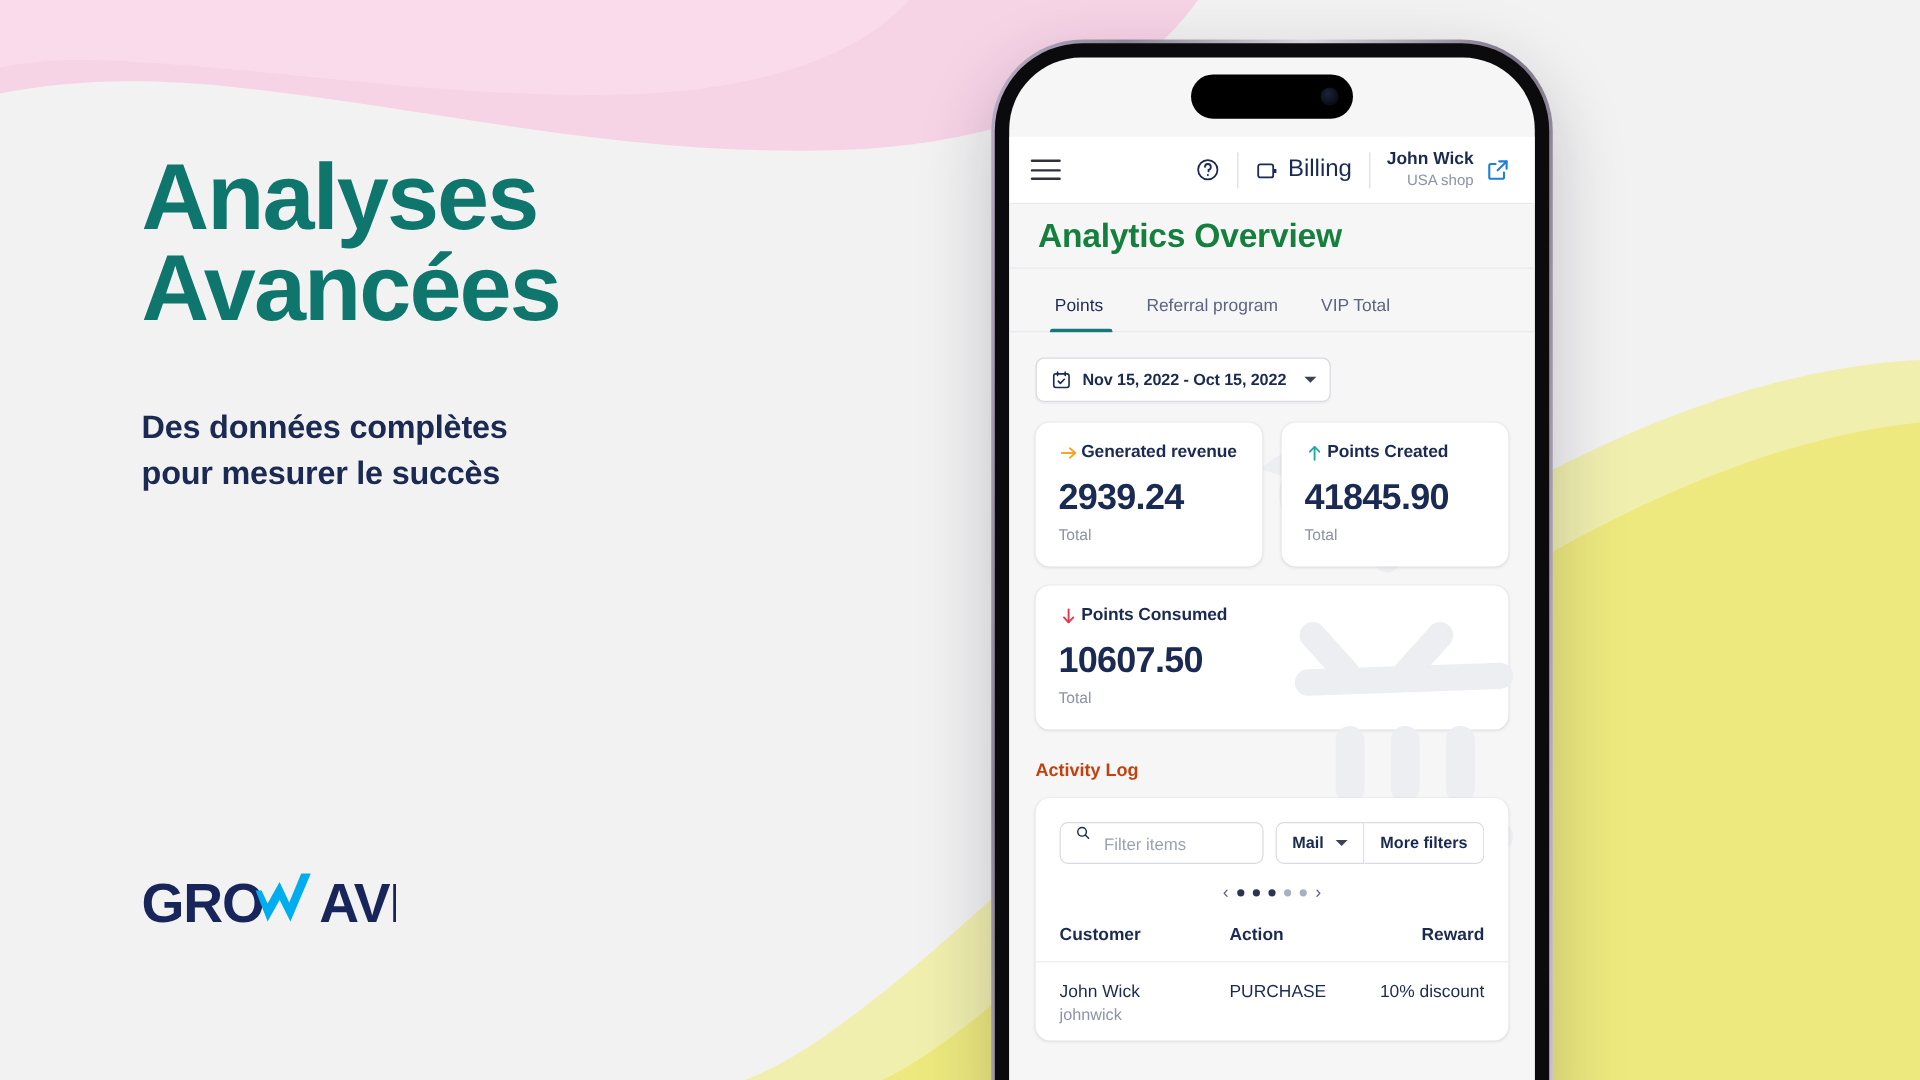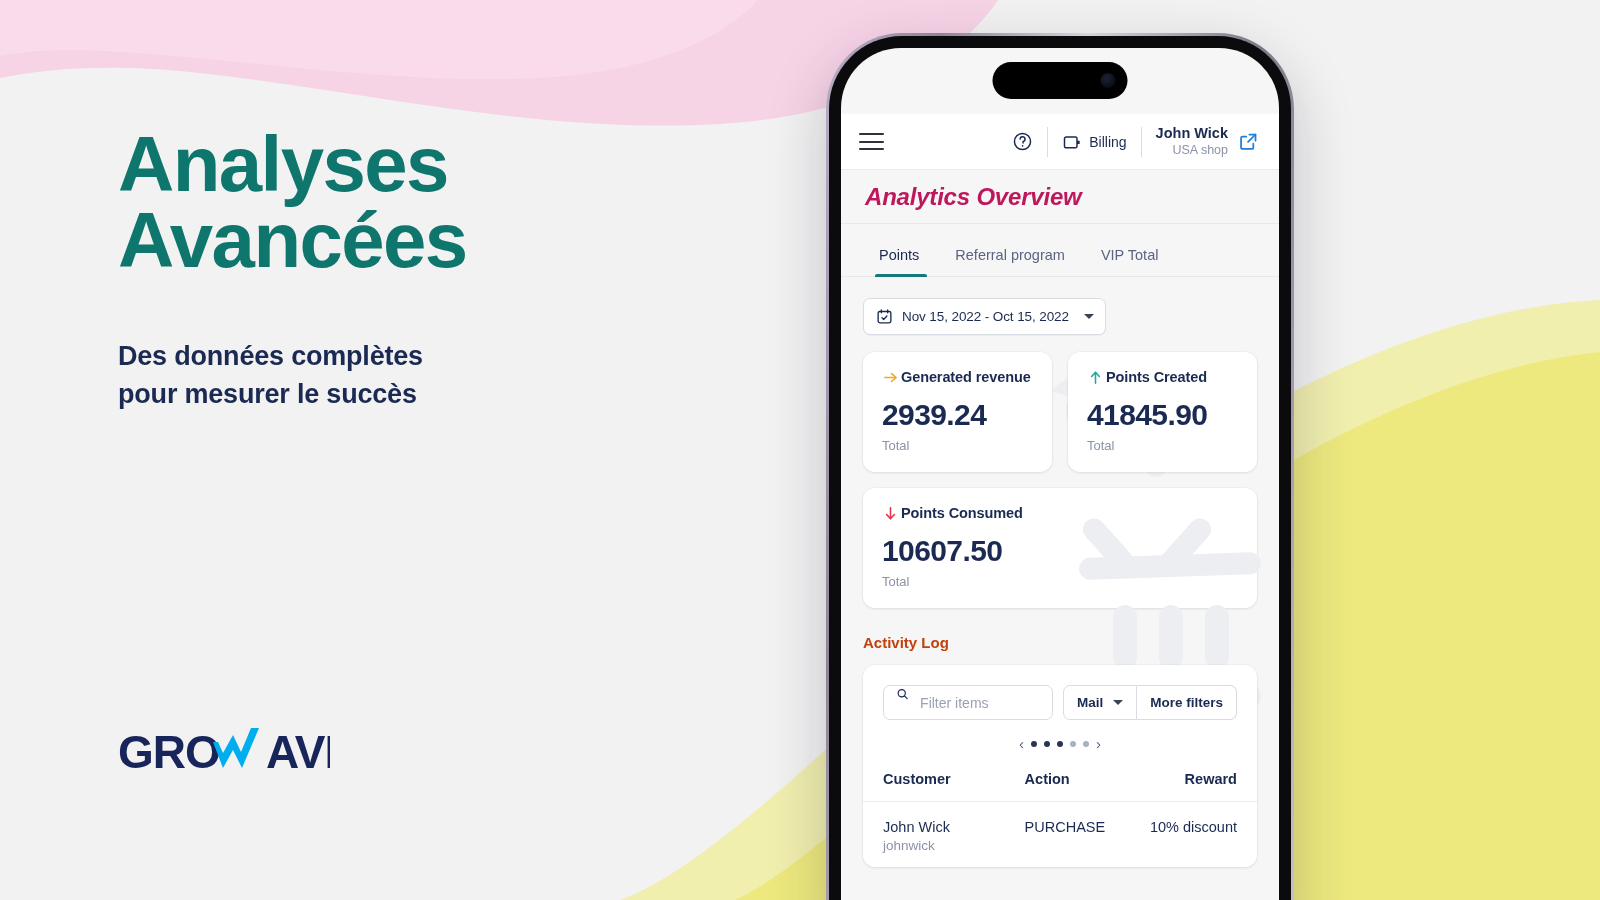--- a/index.html
+++ b/index.html
@@ -132,39 +132,39 @@
   .hamburger span { display:block; height: 2px; background: #30313d; border-radius: 1px; }
   .topbar-right {
     margin-left: auto;
     display: flex;
     align-items: center;
     gap: 0;
     height: 34px;
   }
   .tb-item { display: flex; align-items: center; gap: 7px; padding: 0 14px; }
   .tb-sep { width: 1px; height: 30px; background: #DADCE3; }
-  .tb-label { font-size: 14px; color: #1B2A52; font-weight: normal; }
+  .tb-label { font-size: 20px; color: #1B2A52; font-weight: normal; }
   .user-block { text-align: right; line-height: 1.22; padding: 0 10px 0 14px; }
   .user-name { font-size: 14.5px; color: #1B2A52; font-weight: bold; }
   .user-shop { font-size: 12.5px; color: #8C93A8; }
   .ext-link { padding-right: 4px; display:flex; align-items:center; }
 
   
   .page-title-row {
     position: absolute;
     left: 0; right: 0; top: 122px;
     height: 54px;
     background: #F6F6F7;
     display: flex;
     align-items: center;
     padding-left: 24px;
     box-sizing: border-box;
     border-bottom: 1px solid #E7E8EC;
   }
-  .page-title { font-size: 24px; font-weight: bold; color: #be185d; letter-spacing: -0.2px; font-style: italic; }
+  .page-title { font-size: 28px; font-weight: bold; color: #15803d; letter-spacing: -0.2px; }
 
   
   .tabs-row {
     position: absolute;
     left: 0; right: 0; top: 176px;
     height: 53px;
     background: #F6F6F7;
     display: flex;
     align-items: flex-end;
     padding-left: 24px;
@@ -212,21 +212,21 @@
     align-items: center;
     gap: 9px;
     height: 35px;
     padding: 0 11px 0 12px;
     background: #FFFFFF;
     border: 1px solid #D9DBE2;
     border-radius: 7px;
     box-shadow: 0 1px 1px rgba(23,24,33,.04);
     cursor: pointer;
   }
-  .date-label { font-size: 13.5px; color: #1B2A52; font-weight: normal; letter-spacing: -0.1px; }
+  .date-label { font-size: 13.5px; color: #1B2A52; font-weight: bold; letter-spacing: -0.1px; }
   .caret { width: 0; height: 0; border-left: 5px solid transparent; border-right: 5px solid transparent; border-top: 5.5px solid #3a4256; margin-left: 6px; }
 
   .cards-row {
     position: relative;
     z-index: 2;
     display: flex;
     gap: 16px;
     margin-top: 17px;
   }
   .stat-card {

